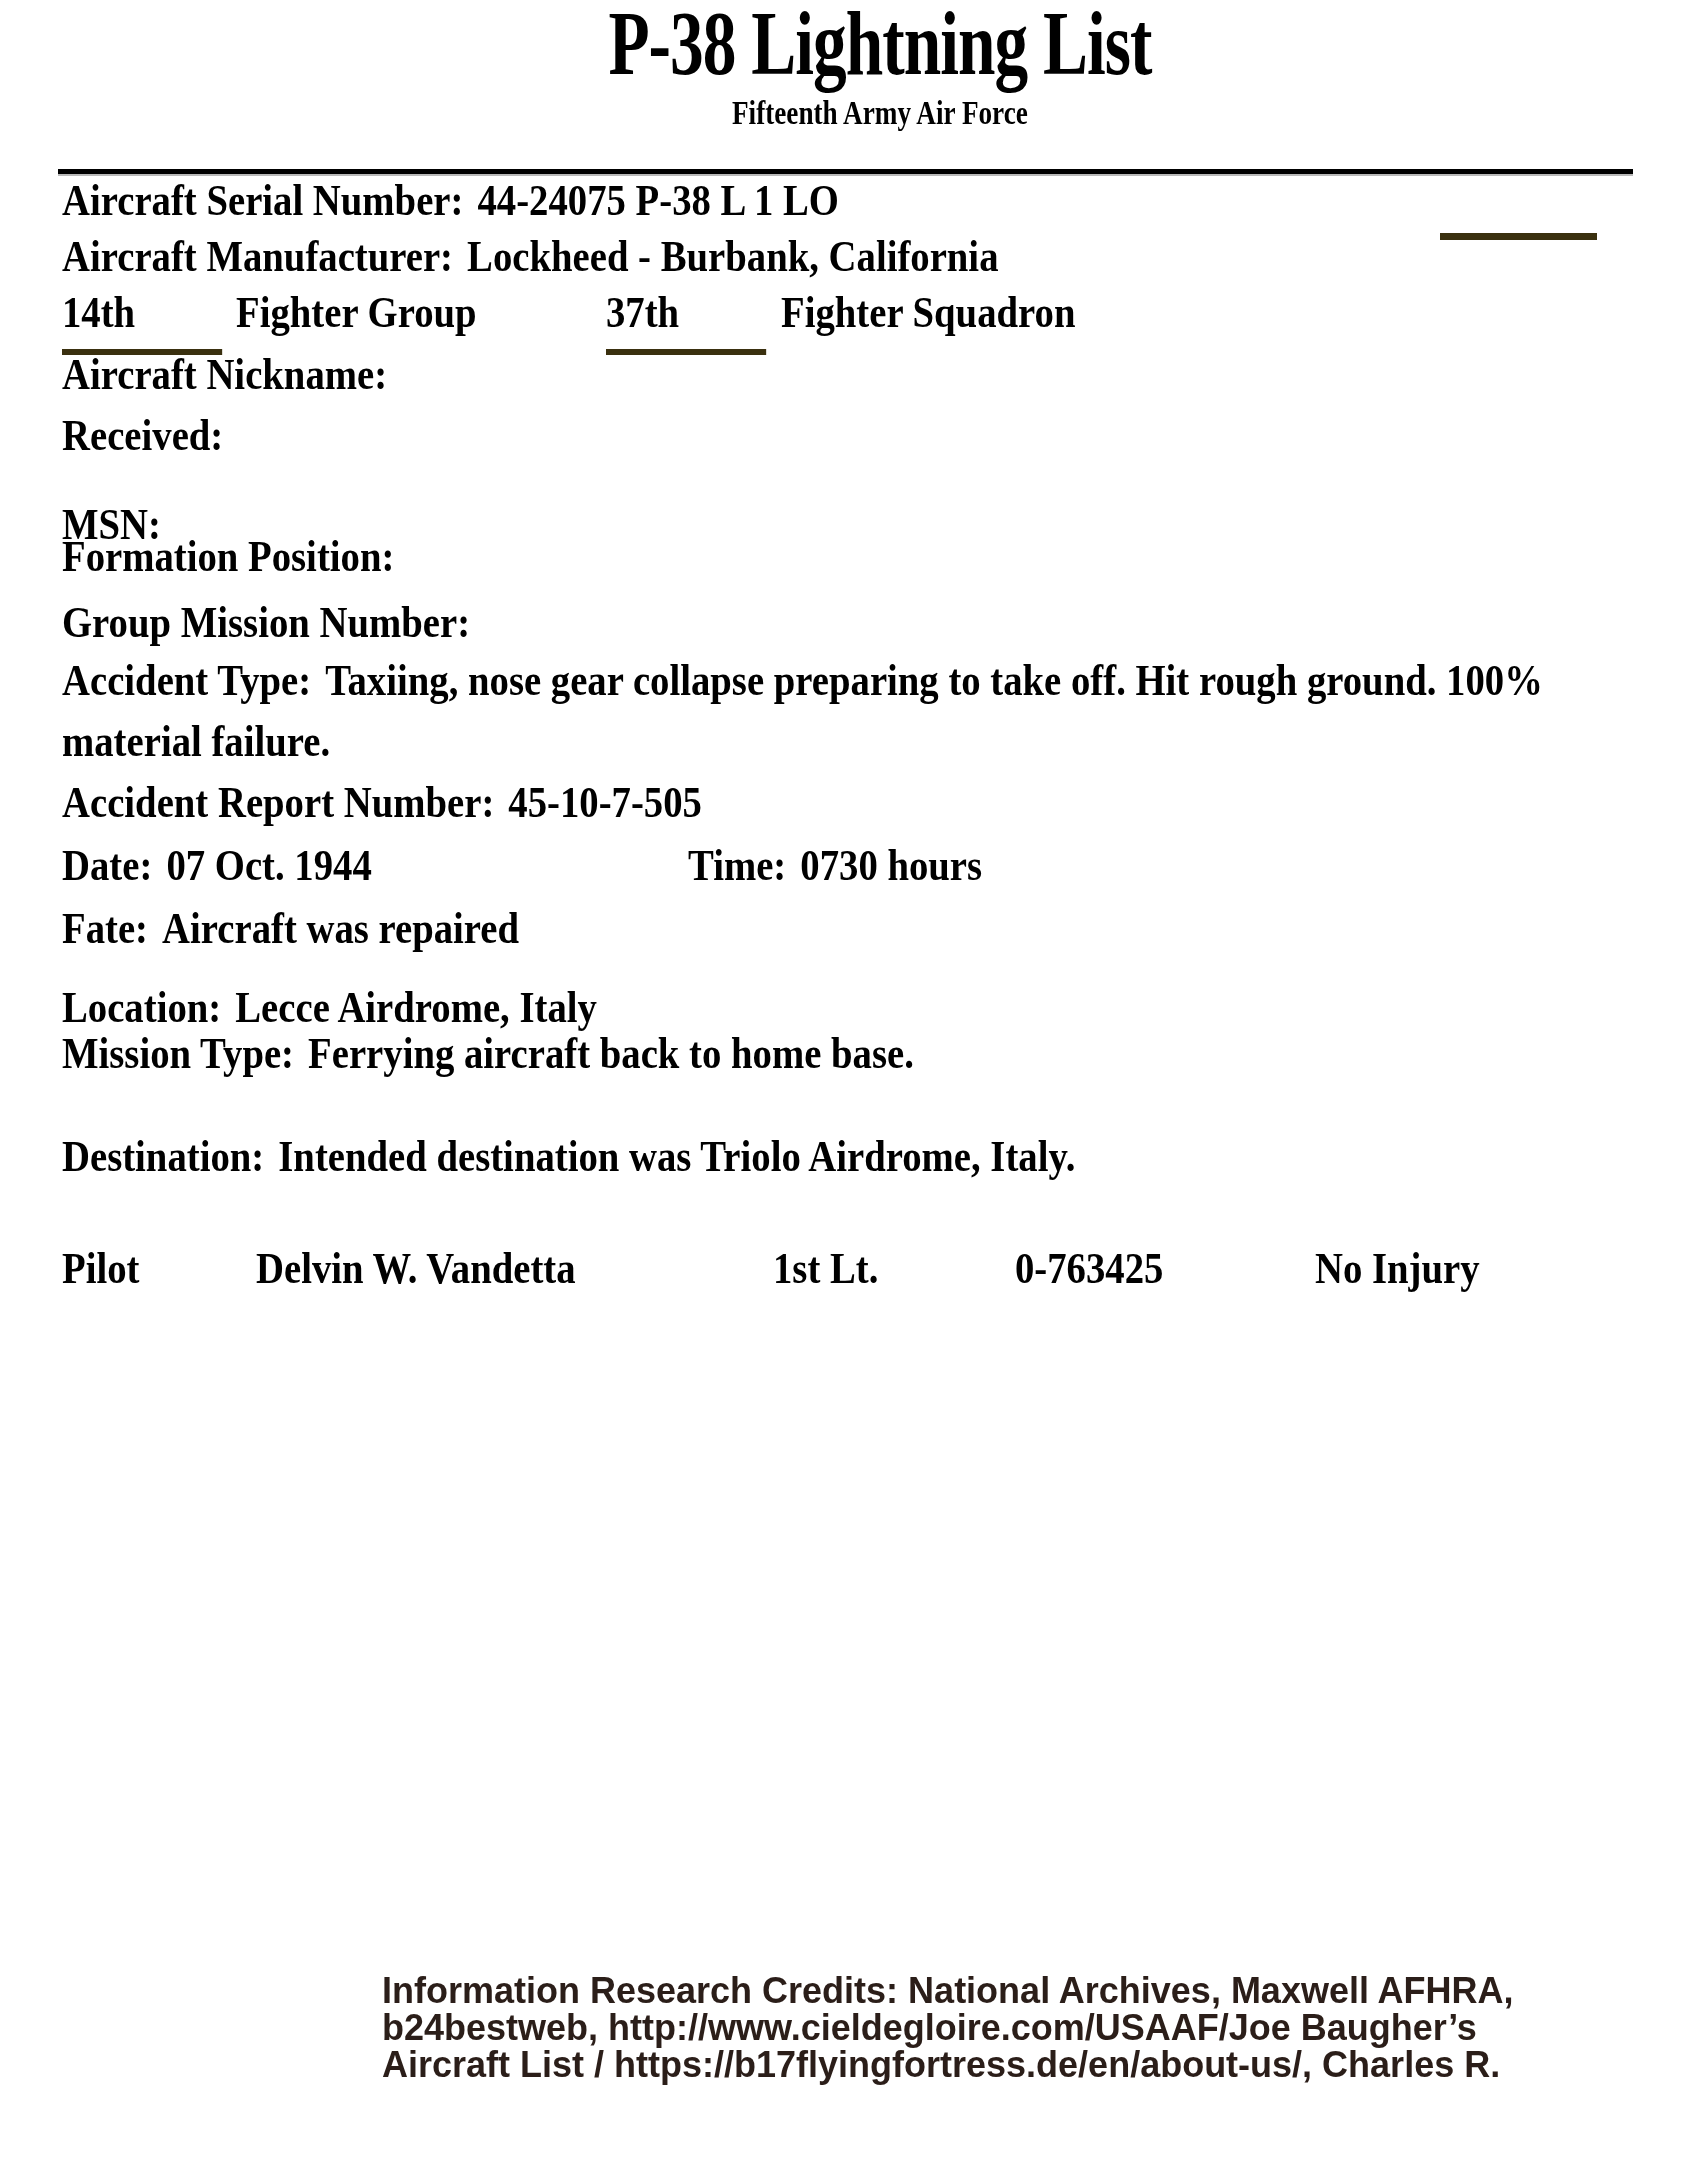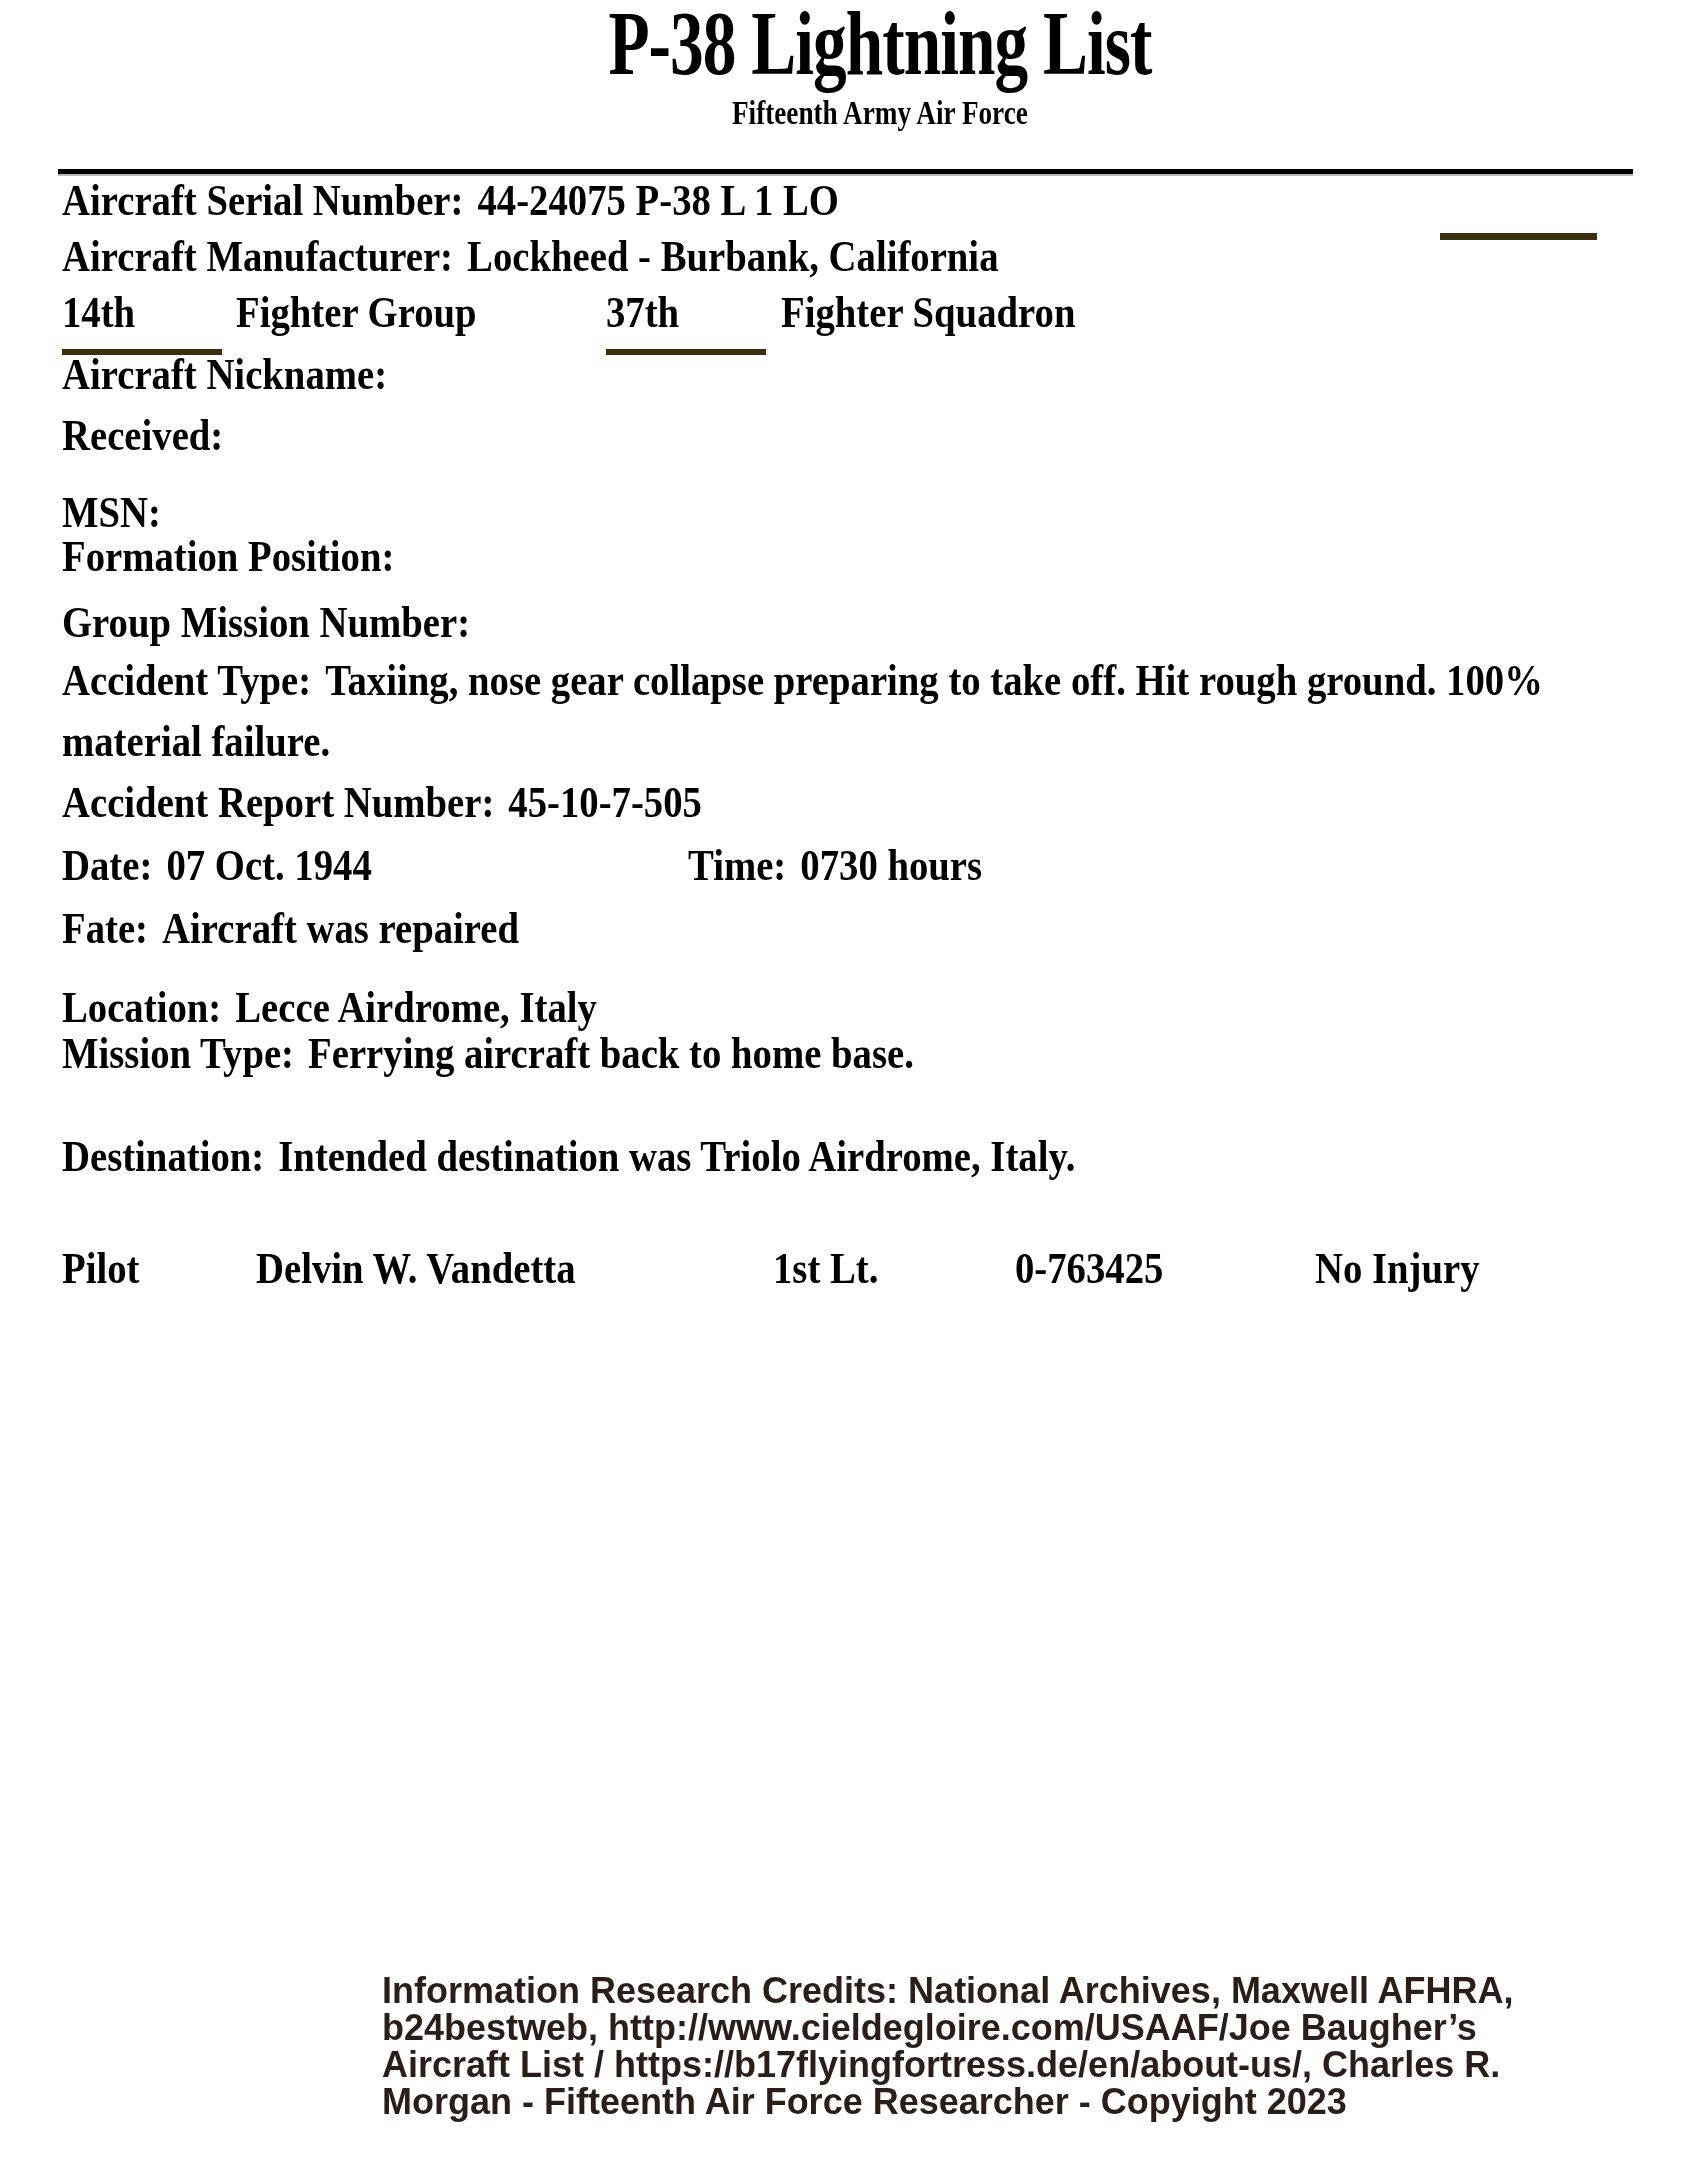--- a/index.html
+++ b/index.html
@@ -60,21 +60,21 @@
 </div>
 
 <div class="line" style="top:350px">
   <span class="cx"><span class="lbl">Aircraft Nickname:</span><span class="val"></span></span>
 </div>
 
 <div class="line" style="top:411px">
   <span class="cx"><span class="lbl">Received:</span><span class="val"></span></span>
 </div>
 
-<div class="line" style="top:488px">
+<div class="line" style="top:500px">
   <span class="cx"><span class="lbl">MSN:</span><span class="val"></span></span>
 </div>
 
 <div class="line" style="top:532px">
   <span class="cx"><span class="lbl">Formation Position:</span><span class="val"></span></span>
 </div>
 
 <div class="line" style="top:598px">
   <span class="cx"><span class="lbl">Group Mission Number:</span><span class="val"></span></span>
 </div>
@@ -113,15 +113,14 @@
   <span class="pos cx" style="left:194px">Delvin W. Vandetta</span>
   <span class="pos cx" style="left:711px">1st Lt.</span>
   <span class="pos cx" style="left:953px">0-763425</span>
   <span class="pos cx" style="left:1253px">No Injury</span>
 </div>
 
 <div class="credits">
   <div>Information Research Credits: National Archives, Maxwell AFHRA,</div>
   <div>b24bestweb, http://www.cieldegloire.com/USAAF/Joe Baugher’s</div>
   <div>Aircraft List / https://b17flyingfortress.de/en/about-us/, Charles R.</div>
-  <div>Morgan - Fifteenth Air Force Researcher - Copyight 2023</div>
 </div>
 
 
 </body></html>

